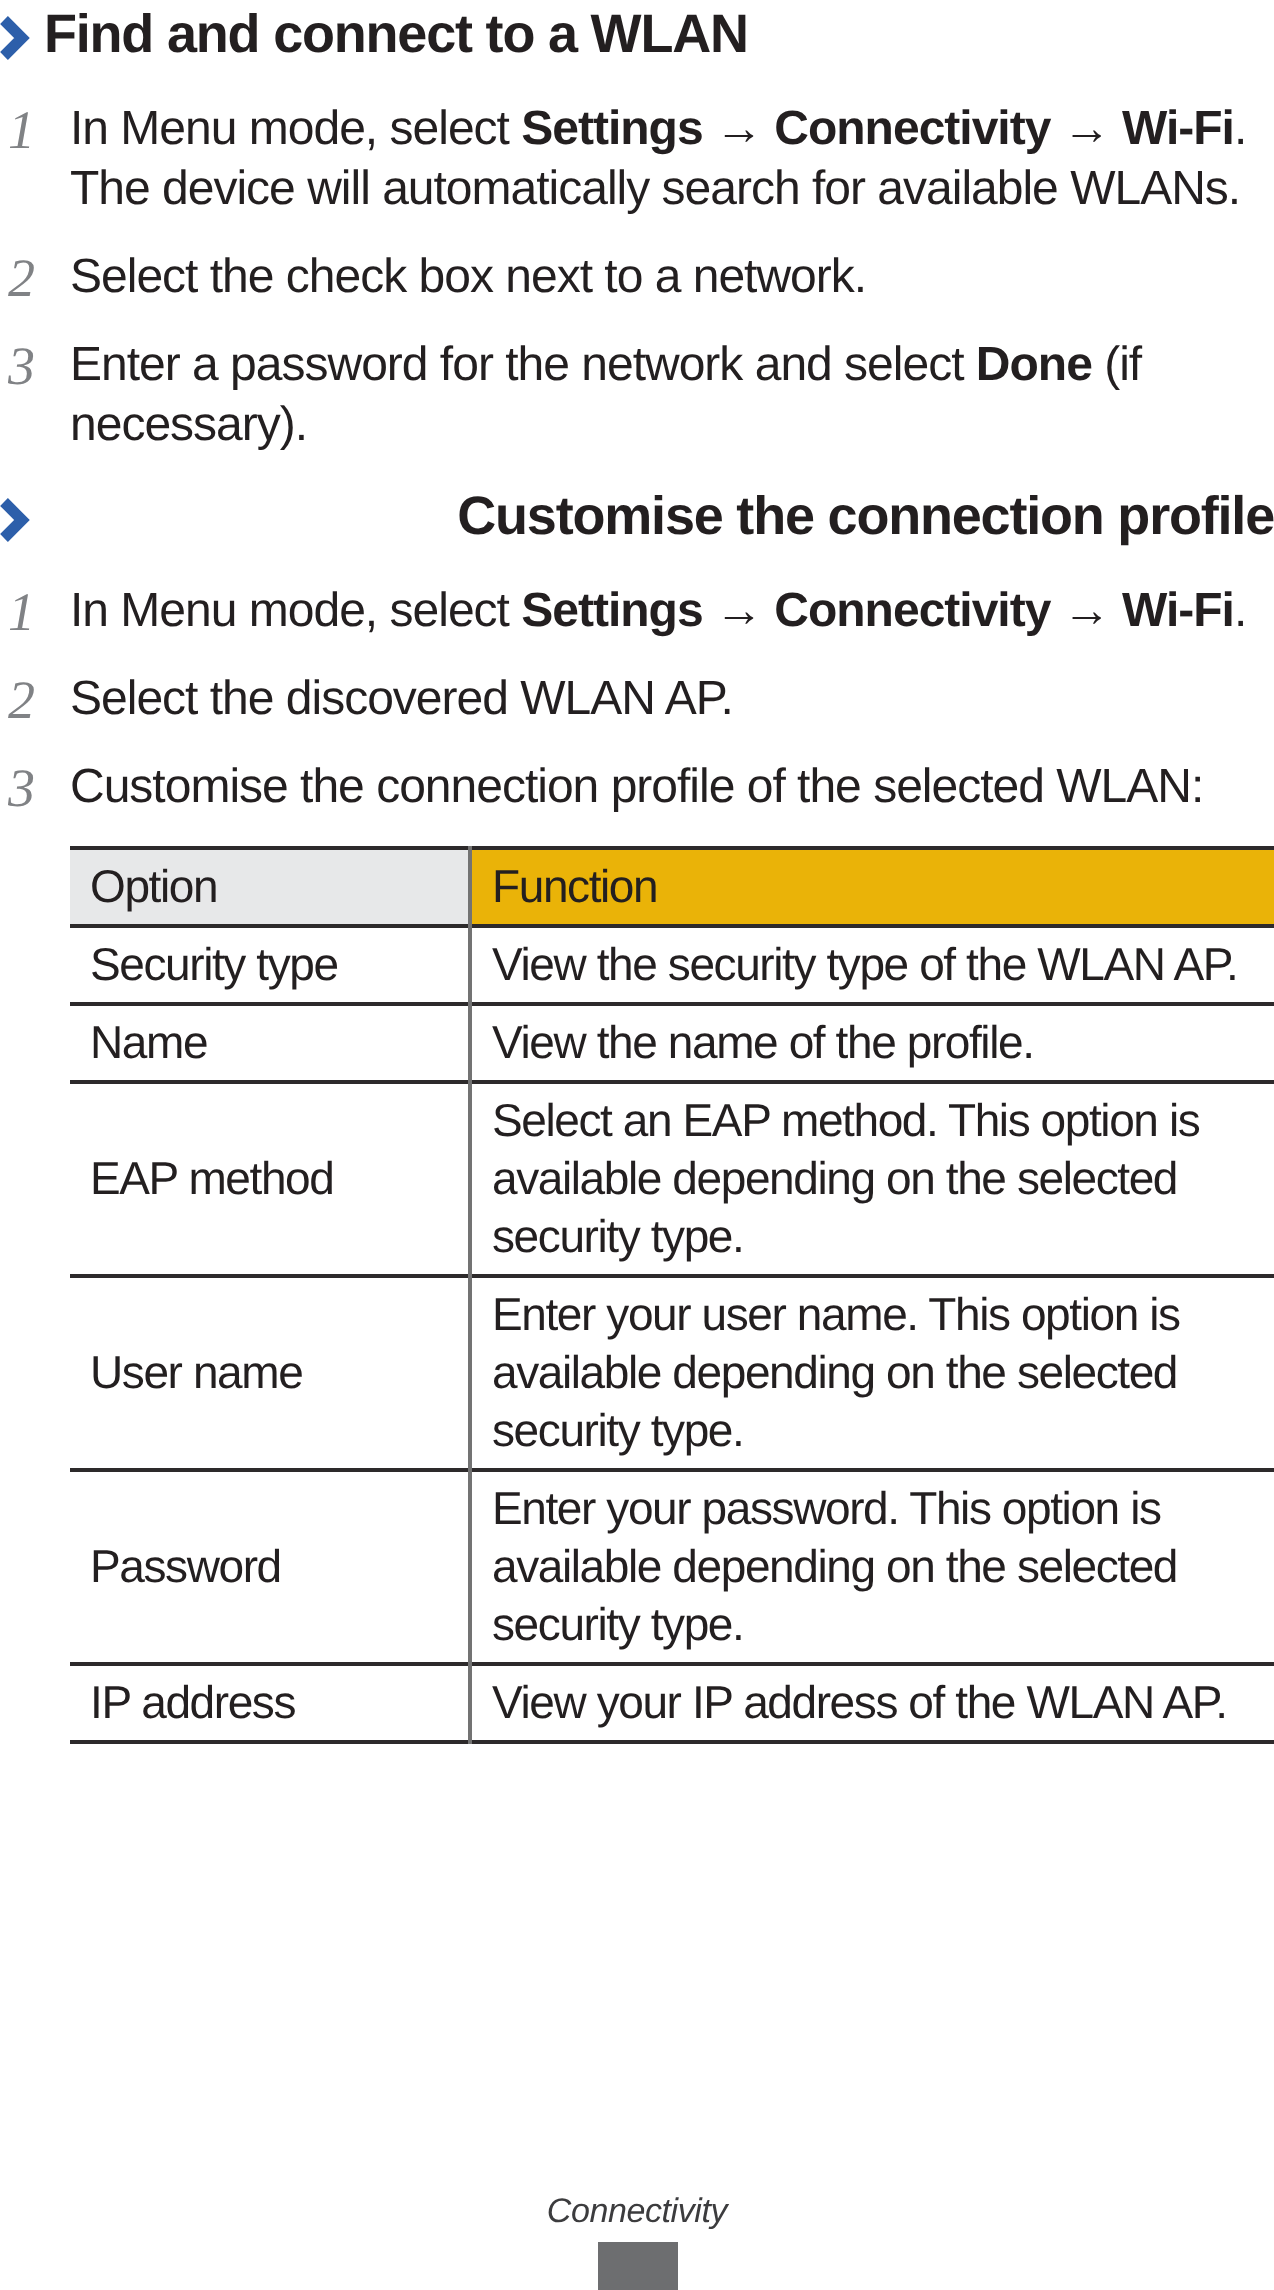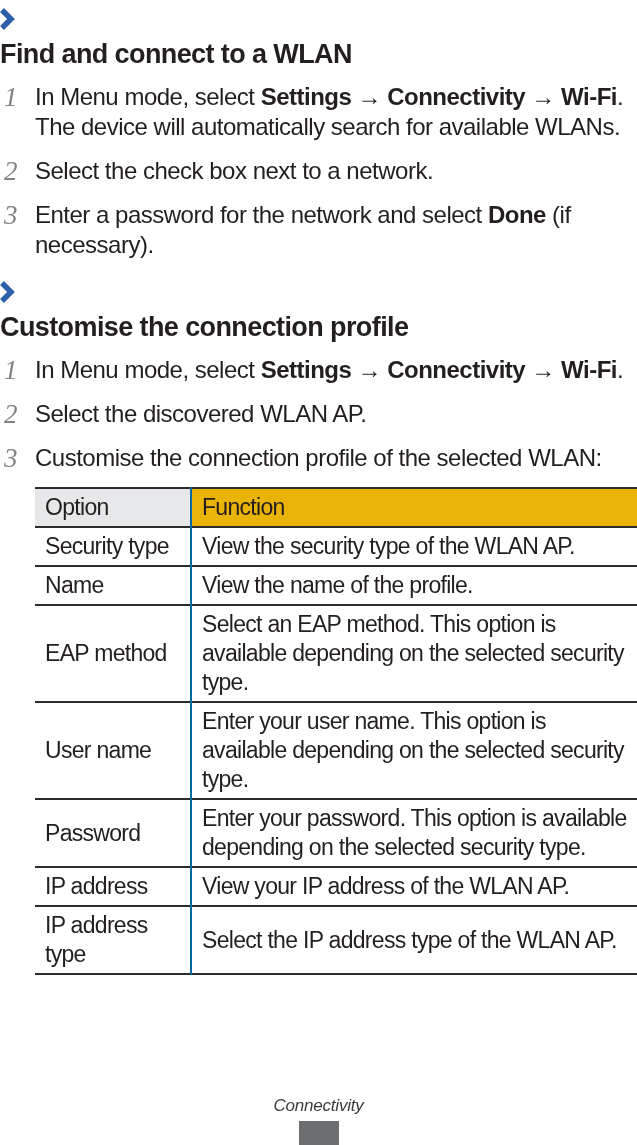--- a/index.html
+++ b/index.html
@@ -17,21 +17,20 @@
   
   .heading {
     display: flex;
     align-items: flex-start;
     margin: 0;
     font-size: 27px;
     font-weight: bold;
     line-height: 32px;
     letter-spacing: -0.6px;
     color: #231f20;
-    flex-direction: column;
   }
   .heading .chev {
     width: 22px;
     flex: 0 0 22px;
     padding-top: 5px;
   }
   .h1 { margin-top: 0; }
   .h2 { margin-top: 14px; justify-content: space-between; }
 
   
@@ -67,21 +66,21 @@
   .opt-table th, .opt-table td {
     font-weight: normal;
     text-align: left;
     vertical-align: middle;
     font-size: 23px;
     line-height: 29px;
     letter-spacing: -0.7px;
     padding: 4px 2px 4px 10px;
     border-top: 2px solid #2d2a2b;
   }
-  .opt-table .col-option { width: 156px; border-right: 2px solid #0369a1; }
+  .opt-table .col-option { width: 200px; border-right: 2px solid #737373; }
   .opt-table th.col-option { background: #e7e8e9; }
   .opt-table th.col-function { background: #eab308; }
   .opt-table tr { height: 39px; }
 
   
   .footer-label {
     position: absolute;
     top: 1095px;
     left: 0;
     width: 637px;
@@ -179,24 +178,20 @@
           <td>Enter your user name. This option is available depending on the selected security type.</td>
         </tr>
         <tr>
           <td class="col-option">Password</td>
           <td>Enter your password. This option is available depending on the selected security type.</td>
         </tr>
         <tr>
           <td class="col-option">IP address</td>
           <td>View your IP address of the WLAN AP.</td>
         </tr>
-        <tr>
-          <td class="col-option">IP address type</td>
-          <td>Select the IP address type of the WLAN AP.</td>
-        </tr>
       </tbody>
     </table>
   </section>
 
   <div class="footer-label">Connectivity</div>
   <div class="page-box"></div>
 
 </div>
 
 </body></html>

